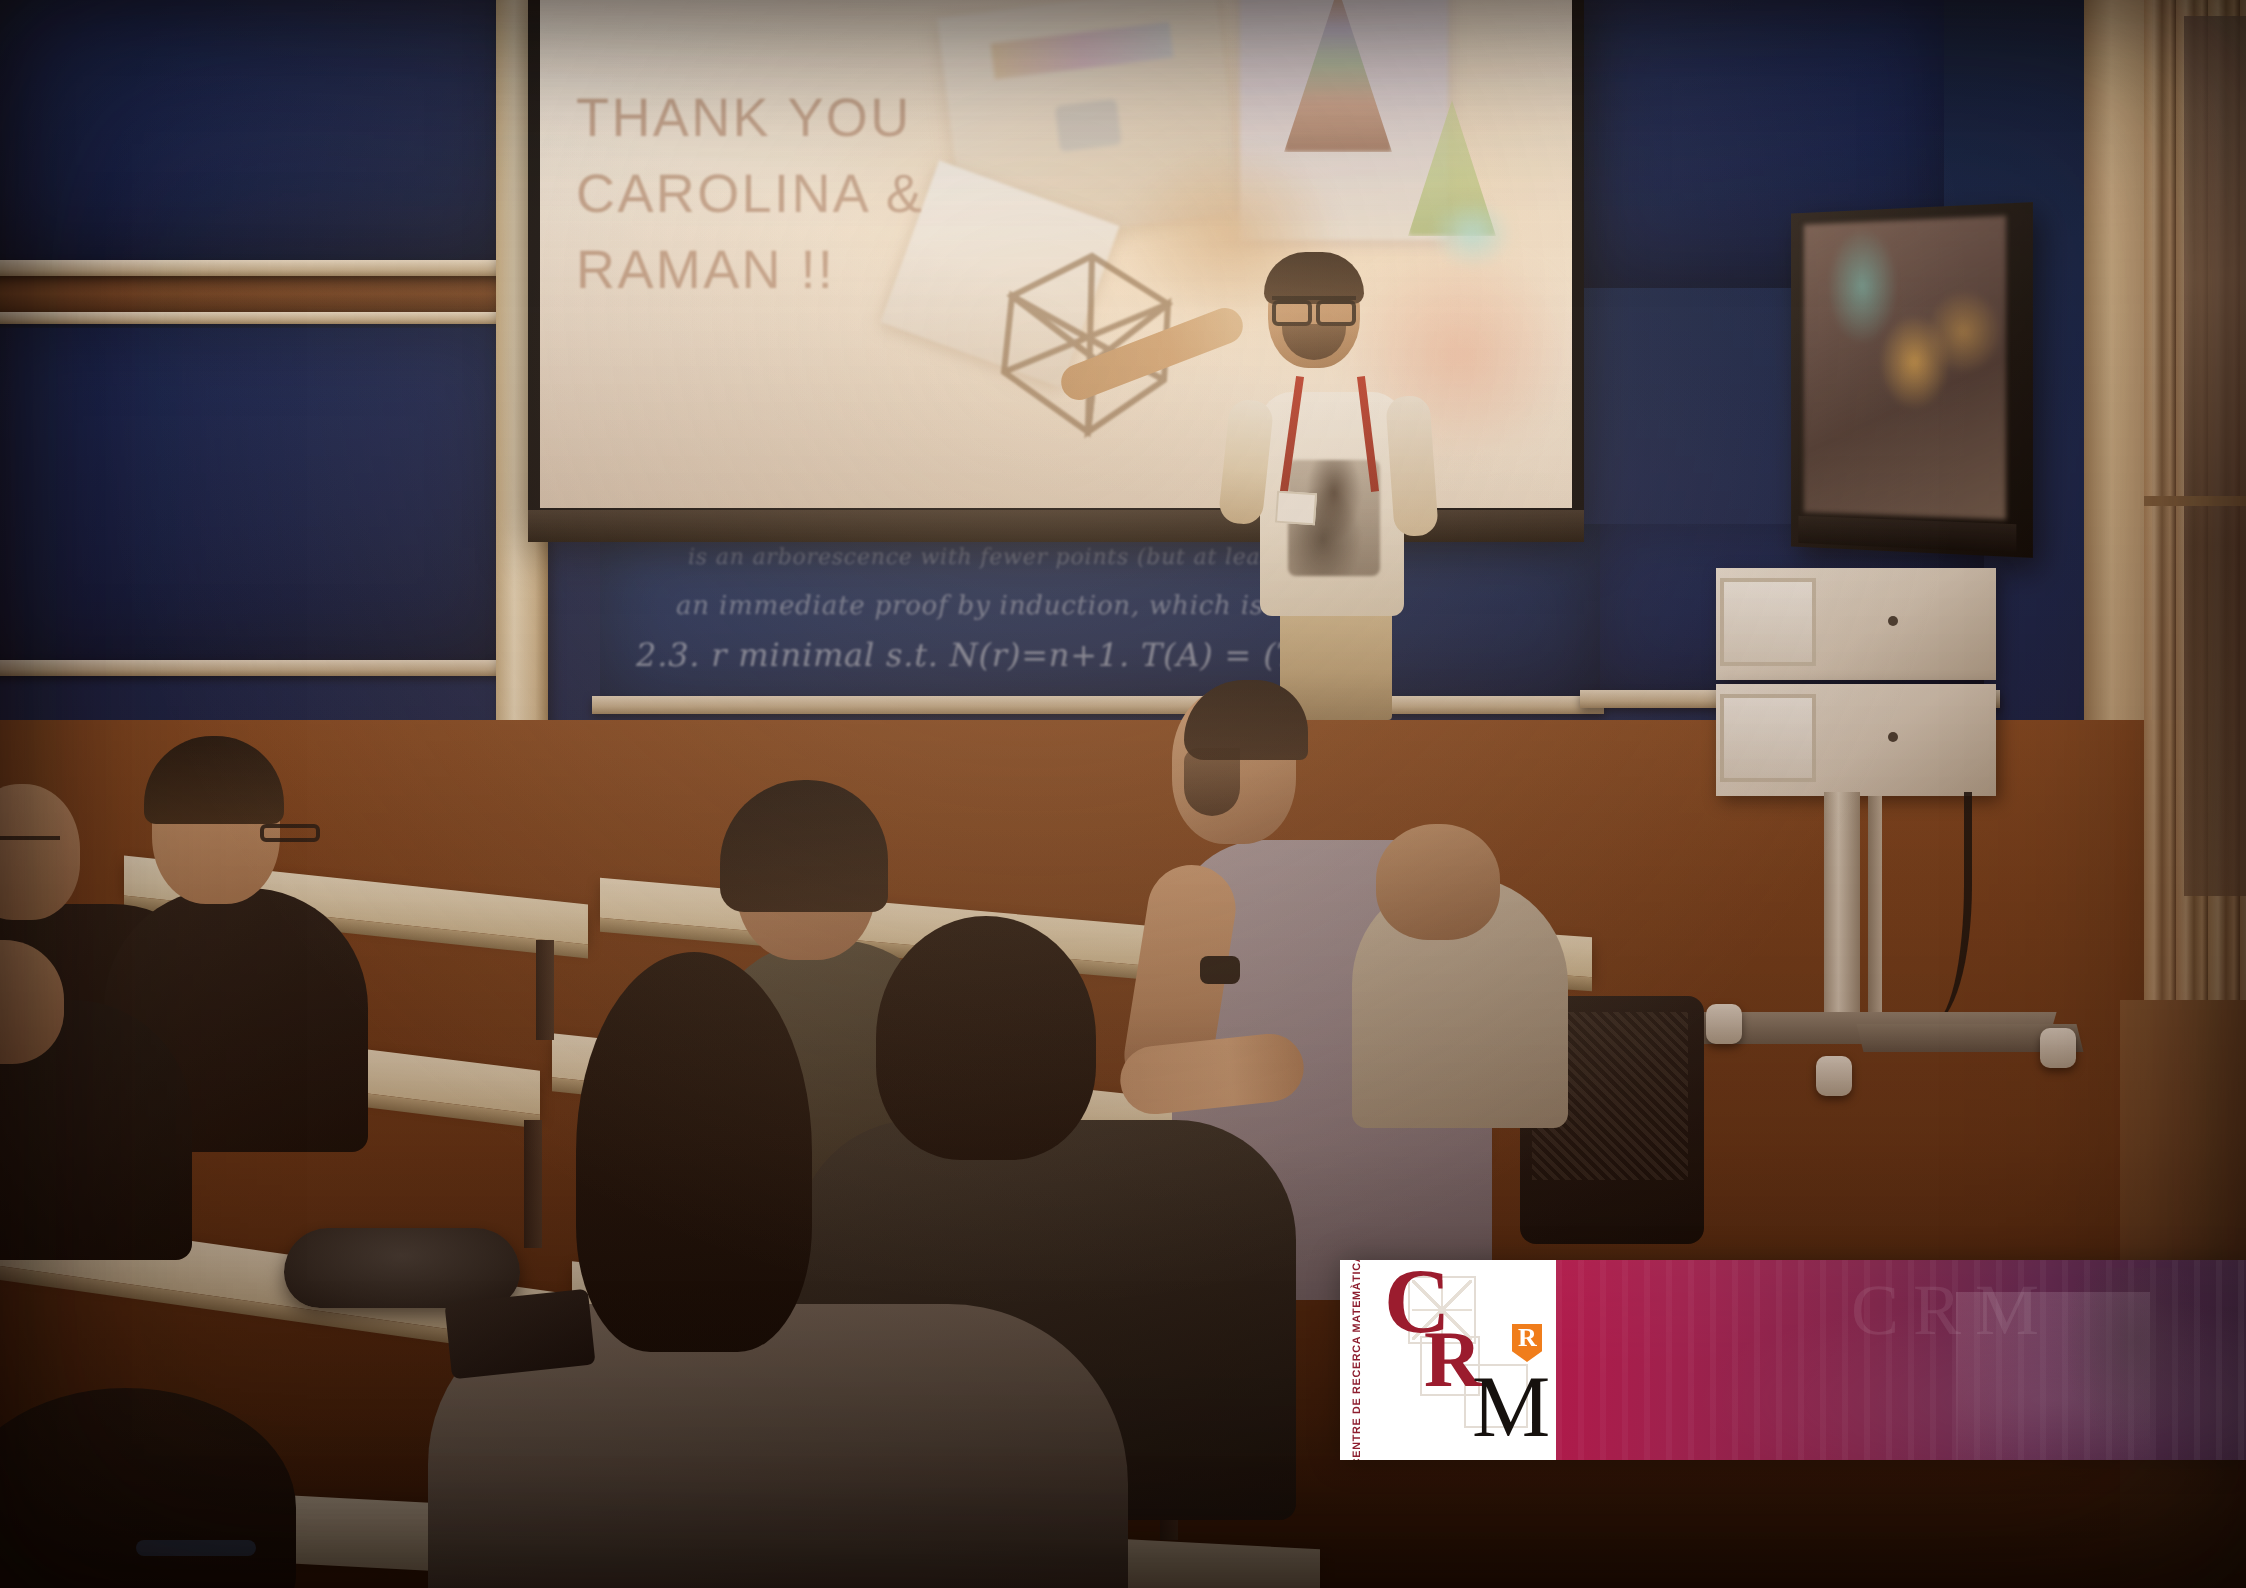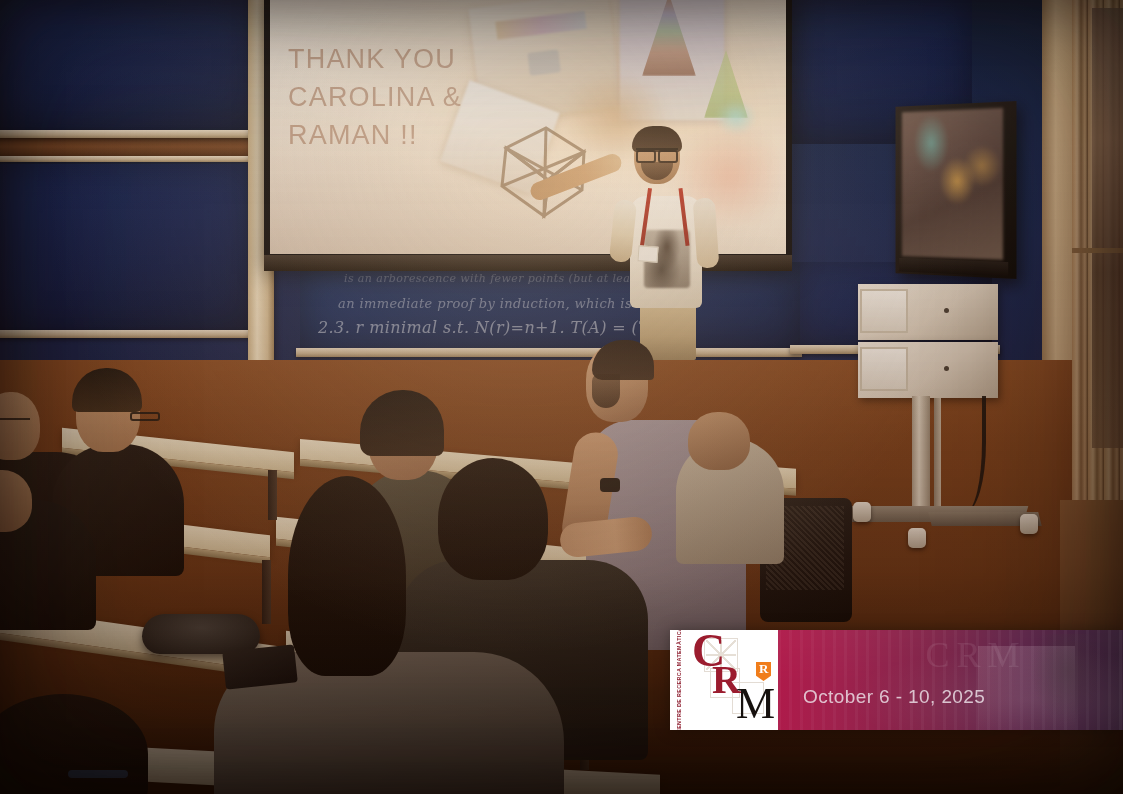--- a/index.html
+++ b/index.html
@@ -755,18 +755,17 @@
           <span>R</span>
         </div>
       </div>
     </div>
 
     <div class="banner-body">
       <div class="banner-photo"></div>
       <div class="banner-bldg"></div>
       <div class="banner-tree"></div>
       <div class="banner-ghost">CRM</div>
-      <div class="banner-sub">October 6 - 10, 2025</div>
     </div>
 
   </div>
 
 </div>
 
 </body></html>

